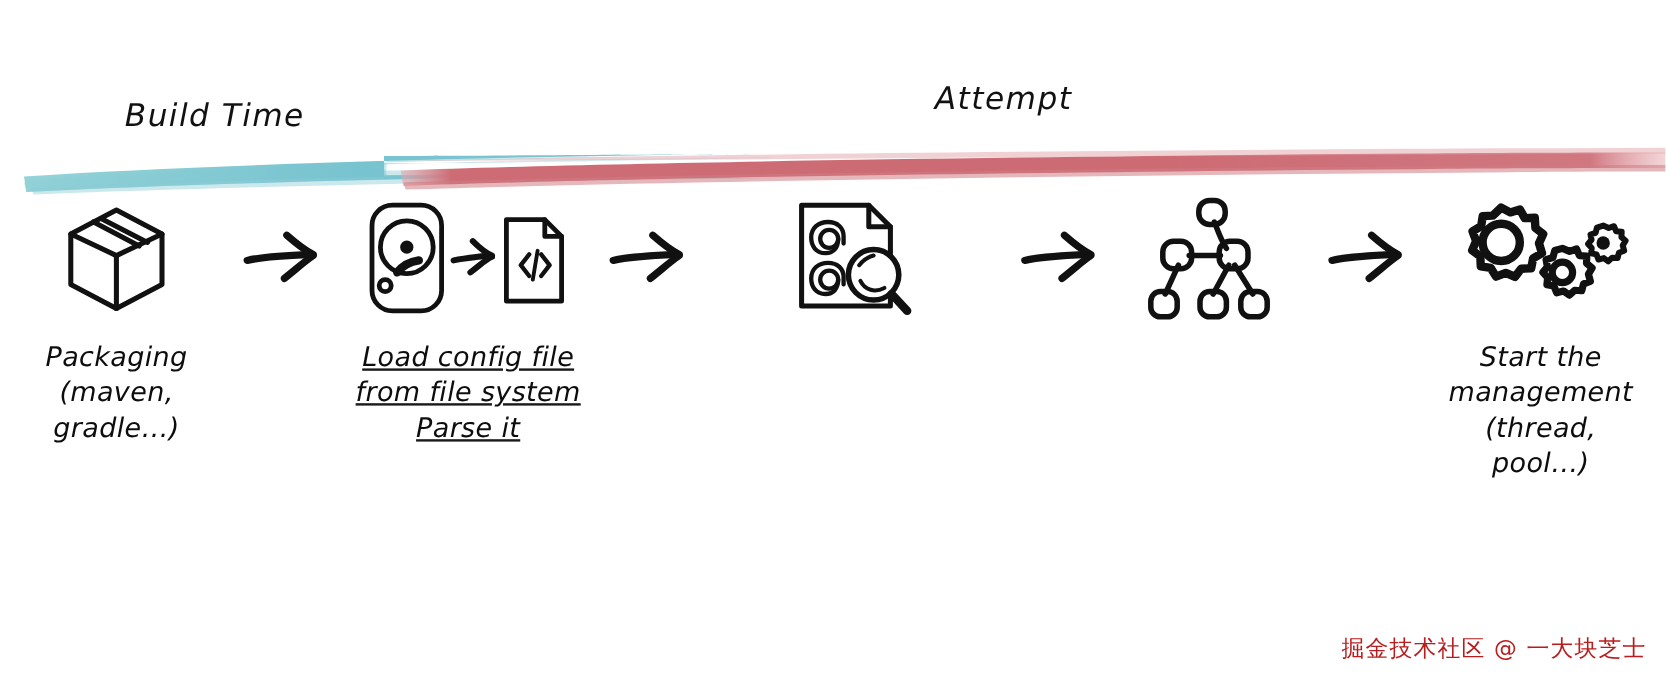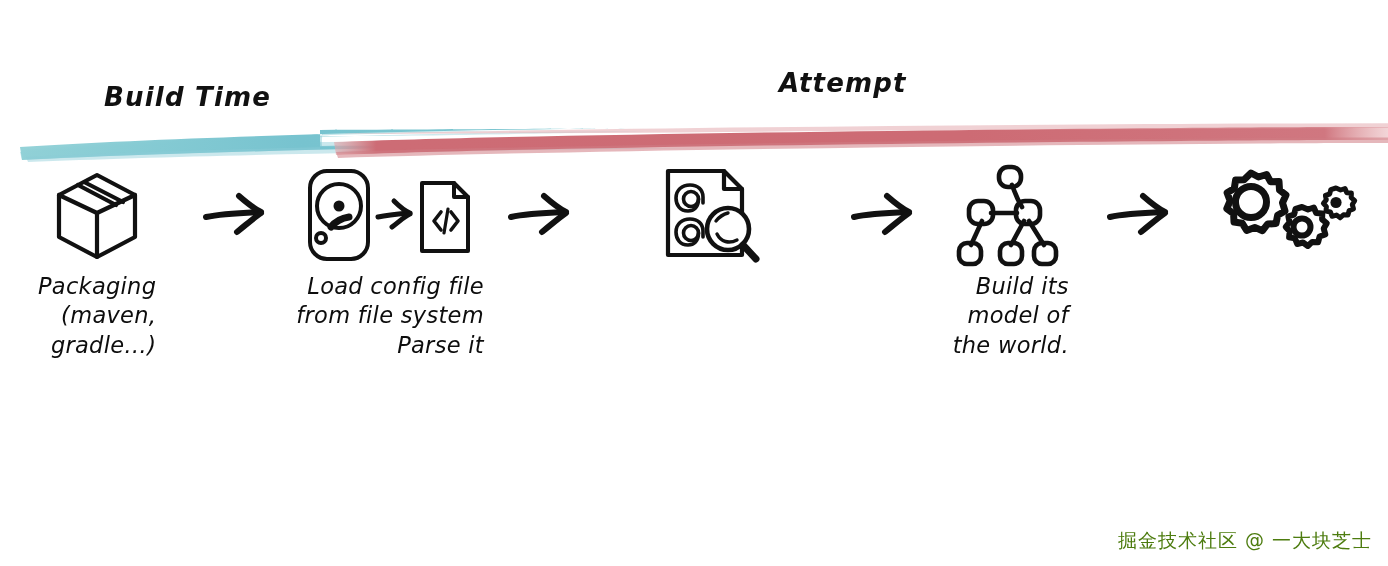--- a/index.html
+++ b/index.html
@@ -14,21 +14,21 @@
     overflow: hidden;
     font-family: "DejaVu Sans", sans-serif;
     color: #1a1a1a;
   }
 
   
   .phase-label {
     position: absolute;
     font-family: "DejaVu Sans", sans-serif;
     font-style: italic;
-    font-weight: 700;
+    font-weight: 400;
     font-size: 26px;
     letter-spacing: 1.2px;
     color: #111111;
     white-space: nowrap;
   }
   #label-build  { left: 104px; top: 82px; }
   #label-runtime{ left: 779px; top: 68px; }
 
   
   .bar-layer {
@@ -54,59 +54,59 @@
     flex-direction: column;
     align-items: center;
   }
   .stage-icon {
     height: 110px;
     display: flex;
     align-items: center;
     justify-content: center;
   }
   .stage-caption {
-    margin-top: 2px;
-    text-align: right;
+    margin-top: 14px;
+    text-align: center;
     font-family: "DejaVu Sans", sans-serif;
     font-style: italic;
     font-size: 22.5px;
     line-height: 1.30;
     color: #0d0d0d;
     white-space: pre-line;
     letter-spacing: 0.3px;
   }
 
   .arrow {
     height: 110px;
     display: flex;
     align-items: center;
     justify-content: center;
     flex: 0 0 auto;
   }
 
   
   .s1 { width: 196px; }
-  .s2 { width: 226px; }
+  .s2 { width: 226px; text-decoration: underline; }
   .s3 { width: 268px; }
   .s4 { width: 180px; }
   .s5 { width: 210px; }
 
   .a1 { width: 84px; }
   .a2 { width: 78px; }
   .a3 { width: 76px; }
   .a4 { width: 80px; }
 
   
   #watermark {
     position: absolute;
     right: 16px;
     bottom: 12px;
     font-family: "DejaVu Sans", sans-serif;
     font-size: 19px;
-    color: #4d7c0f;
+    color: #b91c1c;
     letter-spacing: 1px;
     white-space: nowrap;
   }
 </style>
 </head>
 <body>
 
 <div class="bar-layer">
   <svg class="bar-svg" width="1388" height="566" viewBox="0 0 1388 566" xmlns="http://www.w3.org/2000/svg">
     <defs>
@@ -267,23 +267,20 @@
         <path d="M74 58 L89 82"></path>
 
         <rect x="44" y="4" width="22" height="20" rx="9"></rect>
         <rect x="14" y="38" width="24" height="23" rx="9"></rect>
         <rect x="61" y="38" width="24" height="23" rx="9"></rect>
         <rect x="4" y="80" width="22" height="21" rx="8"></rect>
         <rect x="45" y="80" width="22" height="21" rx="8"></rect>
         <rect x="79" y="80" width="22" height="21" rx="8"></rect>
       </svg>
     </div>
-    <div class="stage-caption">Build its
-model of
-the world.</div>
   </div>
 
   <div class="arrow a4">
     <svg width="70" height="50" viewBox="0 0 70 50" fill="none" stroke="#111" stroke-width="6" stroke-linecap="round" stroke-linejoin="round">
       <path d="M5 27 C18 24 34 23 58 22"></path>
       <path d="M38 6 C46 13 54 19 60 22"></path>
       <path d="M36 42 C46 34 54 27 60 23"></path>
     </svg>
   </div>
 
@@ -312,17 +309,21 @@
         <g transform="translate(127,40)" stroke-width="5">
           <path d="M0,-17 L4.6,-15 L9,-16.5 L10.8,-12.2 L15.4,-11.9 L15.2,-7.4
                    L18.7,-4.4 L16.3,-0.5 L17.5,4 L13.1,5.6 L12,10
                    L7.5,9.7 L4.2,12.8 L0.5,10.1 L-3.9,11.3 L-5.6,7
                    L-10,6.1 L-9.6,1.6 L-12.6,-1.7 L-9.7,-5.2 L-10.6,-9.6
                    L-6.3,-11 L-5.2,-15.4 Z" fill="#fff"></path>
           <circle cx="0" cy="-2.5" r="5.6" fill="#111" stroke="none"></circle>
         </g>
       </svg>
     </div>
+    <div class="stage-caption">Start the
+management
+(thread,
+pool…)</div>
   </div>
 
 </div>
 
 <div id="watermark">掘金技术社区 @ 一大块芝士</div>
 
 </body></html>

